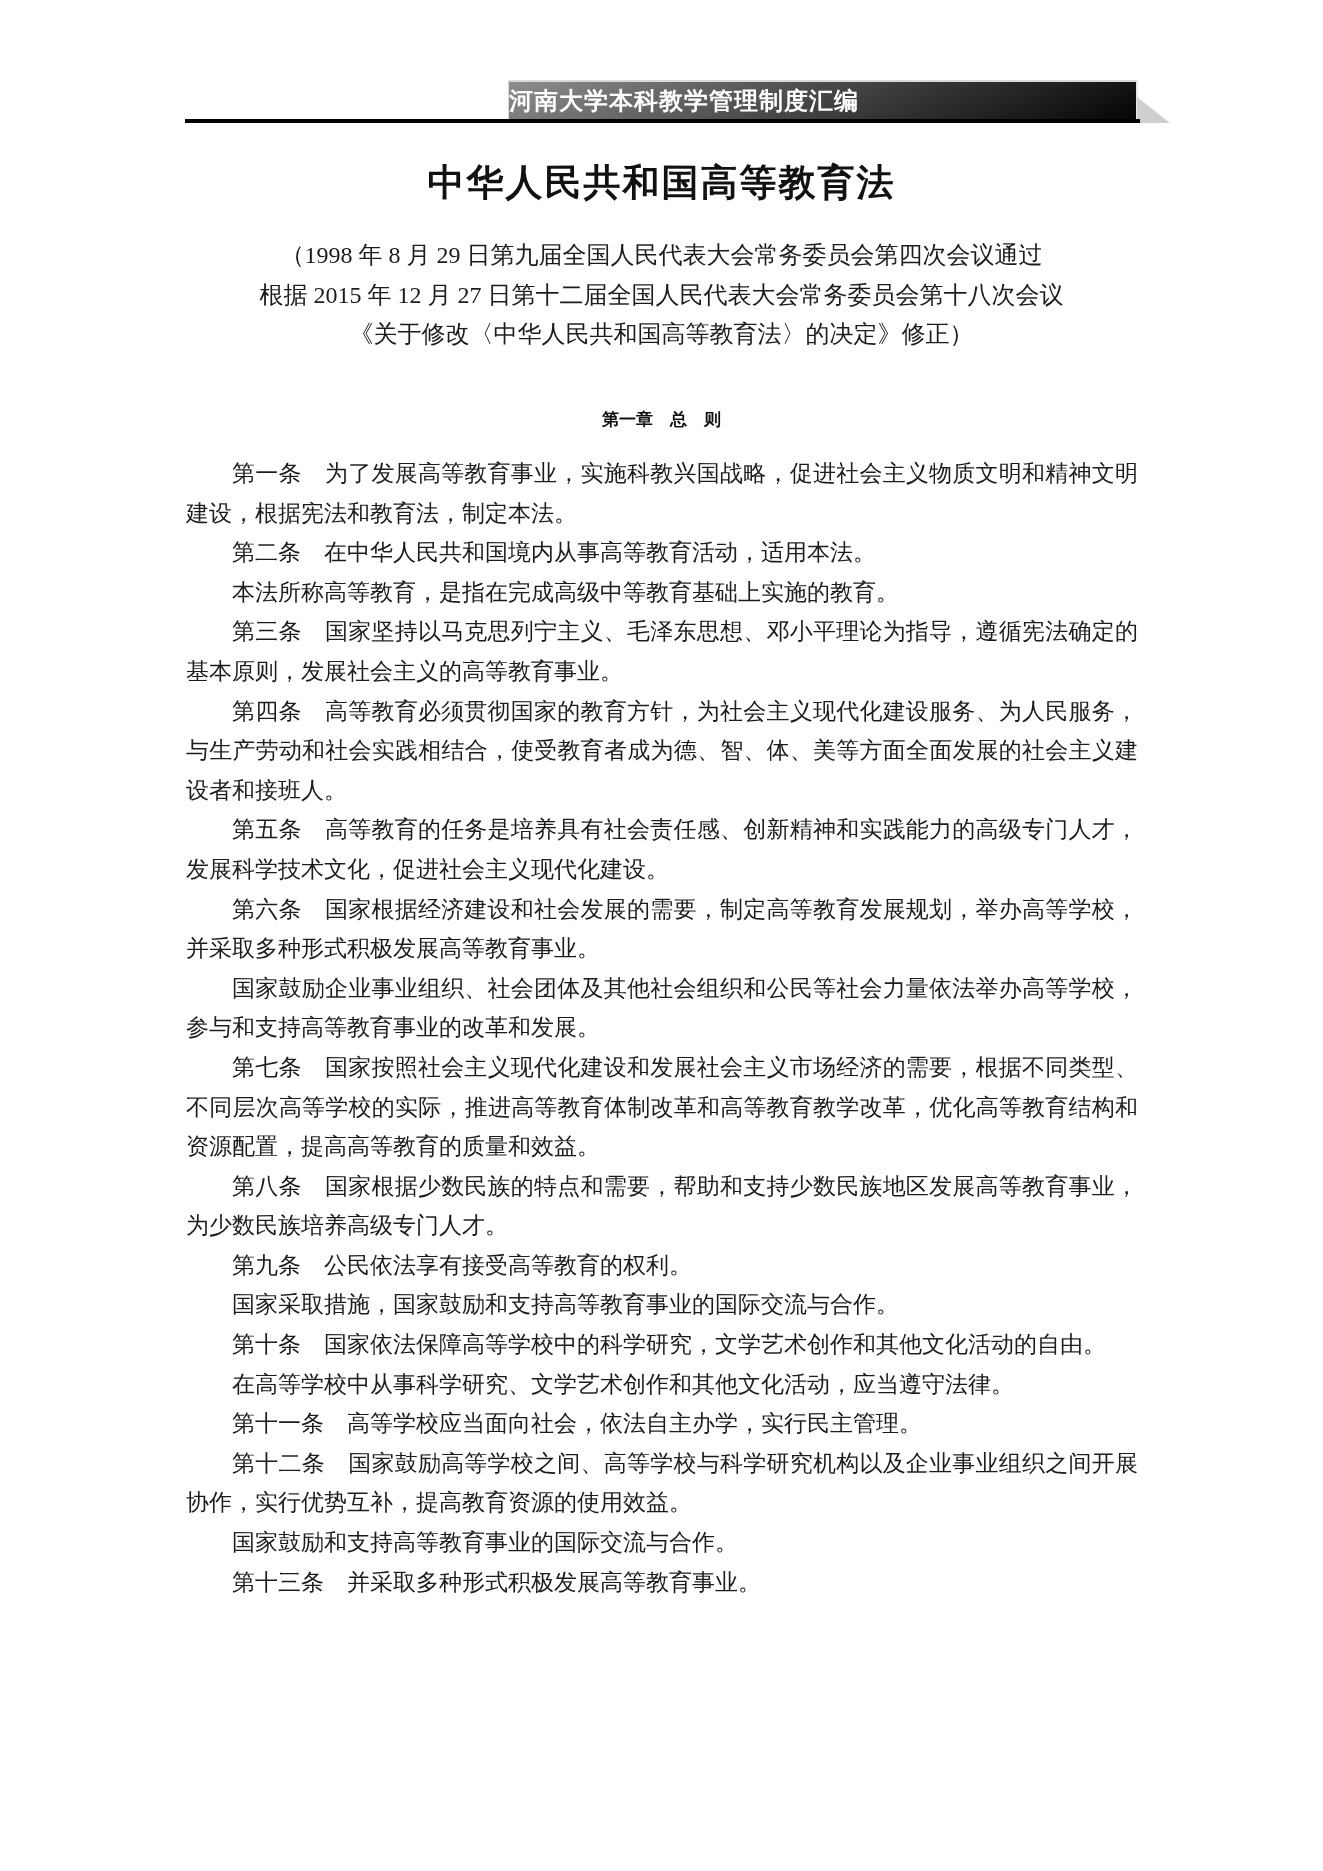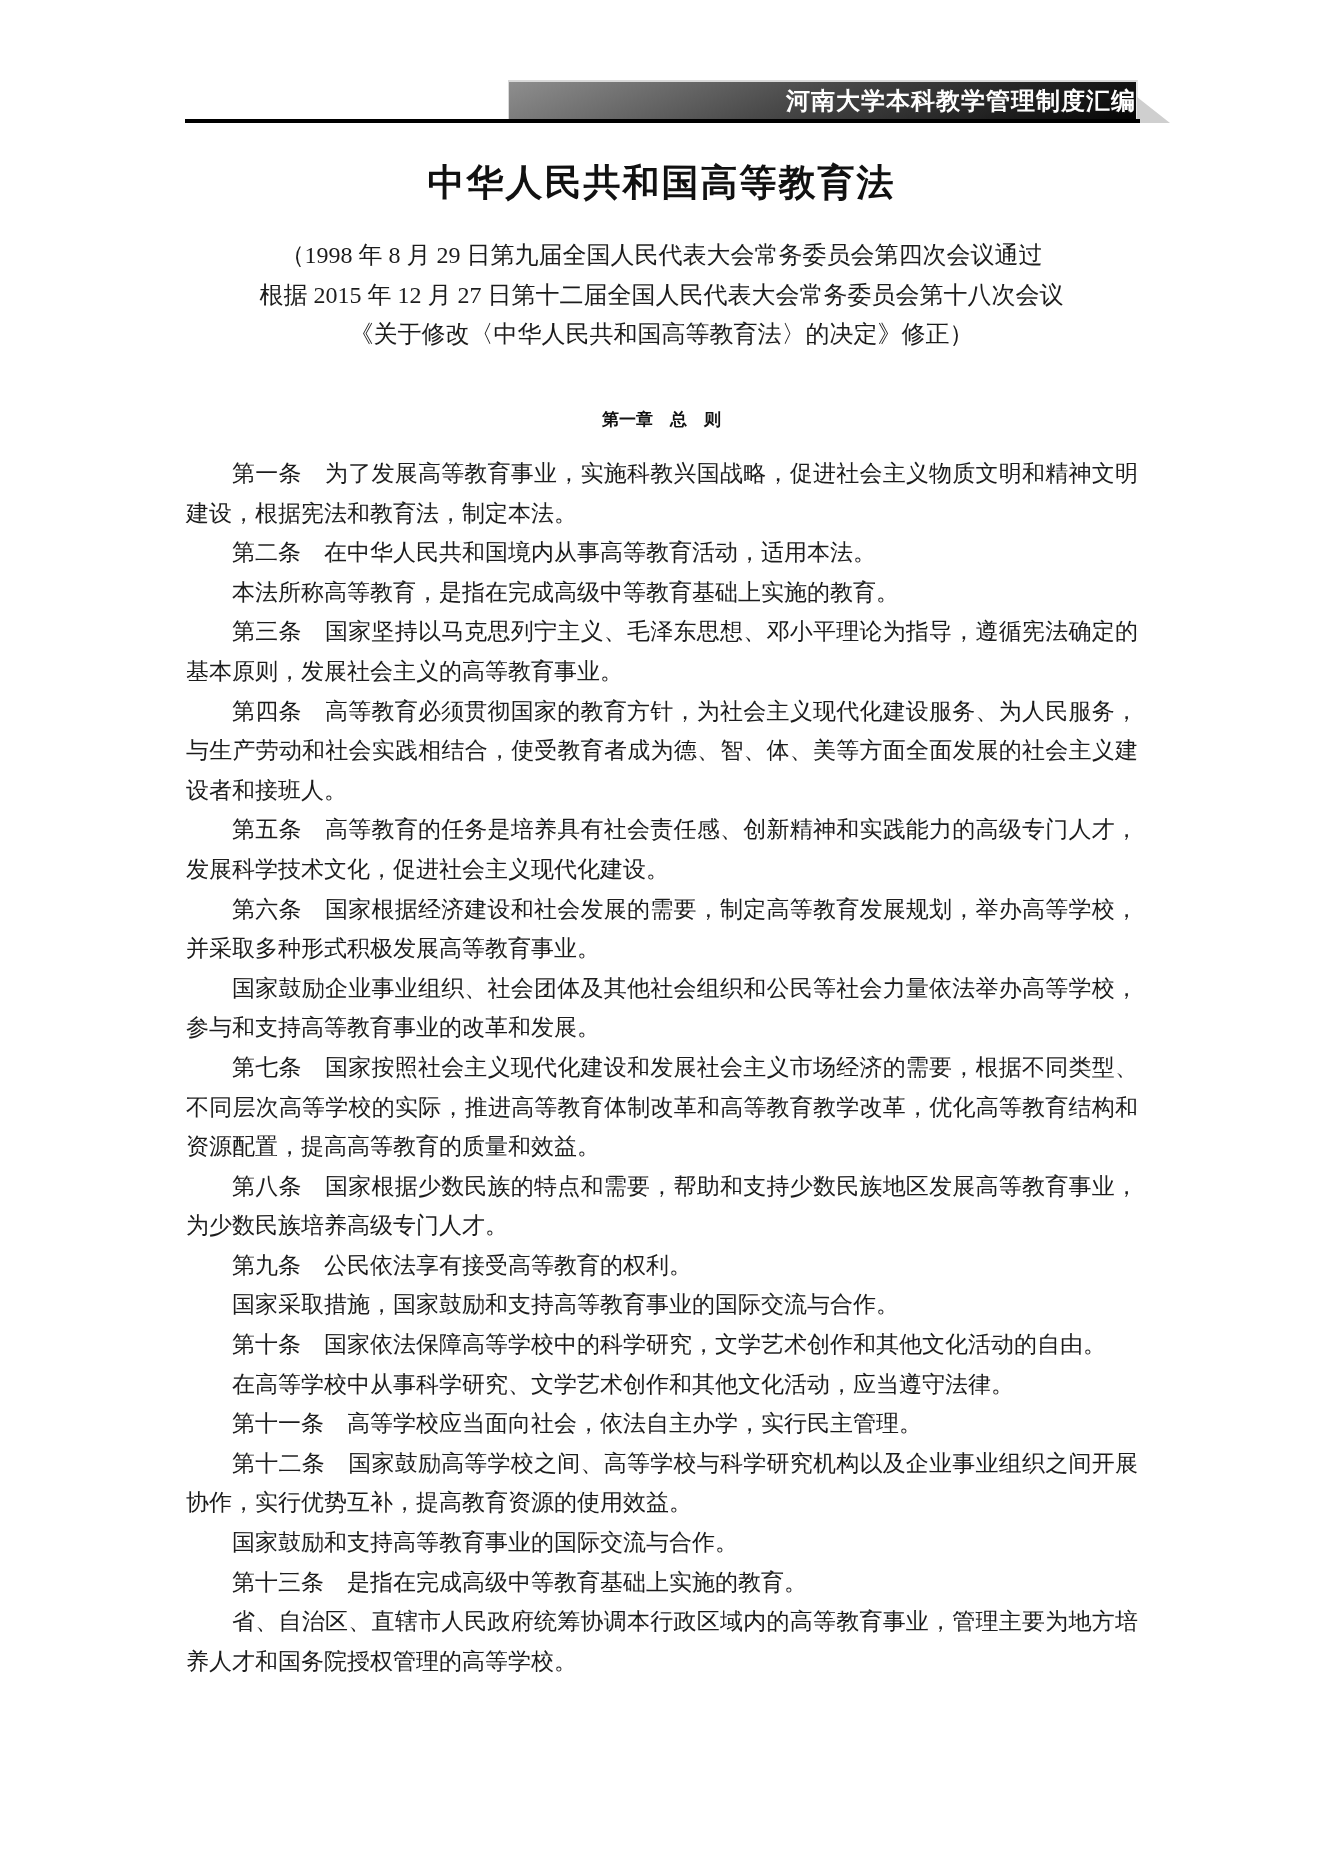--- a/index.html
+++ b/index.html
@@ -11,21 +11,21 @@
     font-family:"Liberation Serif","DejaVu Serif",serif;
     color:#1c1c1c;
   }
   
   .banner{
     position:absolute;left:508px;top:80px;width:627px;height:38px;
     background:linear-gradient(155deg,#8e8e8e 0%,#4a4a4a 45%,#050505 100%);
     border-top:2px solid #d9d9d9;
     border-left:1px solid #d9d9d9;
     border-right:2px solid #e8e8e8;
-    display:flex;align-items:center;justify-content:flex-end;
+    display:flex;align-items:center;justify-content:flex-start;
   }
   .banner span{
     color:#ffffff;font-family:"Liberation Sans","DejaVu Sans",sans-serif;
     font-weight:bold;font-size:24px;letter-spacing:1px;white-space:nowrap;
   }
   .banner-arrow{
     position:absolute;left:1137px;top:97px;width:33px;height:26px;
     background:#cfcfcf;
     clip-path:polygon(0 0,100% 100%,0 100%);
   }
@@ -108,18 +108,17 @@
       <p class="para">国家鼓励企业事业组织、社会团体及其他社会组织和公民等社会力量依法举办高等学校，参与和支持高等教育事业的改革和发展。</p>
       <p class="para">第七条　国家按照社会主义现代化建设和发展社会主义市场经济的需要，根据不同类型、不同层次高等学校的实际，推进高等教育体制改革和高等教育教学改革，优化高等教育结构和资源配置，提高高等教育的质量和效益。</p>
       <p class="para">第八条　国家根据少数民族的特点和需要，帮助和支持少数民族地区发展高等教育事业，为少数民族培养高级专门人才。</p>
       <p class="para">第九条　公民依法享有接受高等教育的权利。</p>
       <p class="para">国家采取措施，国家鼓励和支持高等教育事业的国际交流与合作。</p>
       <p class="para">第十条　国家依法保障高等学校中的科学研究，文学艺术创作和其他文化活动的自由。</p>
       <p class="para">在高等学校中从事科学研究、文学艺术创作和其他文化活动，应当遵守法律。</p>
       <p class="para">第十一条　高等学校应当面向社会，依法自主办学，实行民主管理。</p>
       <p class="para">第十二条　国家鼓励高等学校之间、高等学校与科学研究机构以及企业事业组织之间开展协作，实行优势互补，提高教育资源的使用效益。</p>
       <p class="para">国家鼓励和支持高等教育事业的国际交流与合作。</p>
-      <p class="para">第十三条　是指在完成高级中等教育基础上实施的教育。</p>
-      <p class="para">省、自治区、直辖市人民政府统筹协调本行政区域内的高等教育事业，管理主要为地方培养人才和国务院授权管理的高等学校。</p>
+      <p class="para">第十三条　并采取多种形式积极发展高等教育事业。</p>
     </div>
 
 
 </div>
 
 </body></html>

